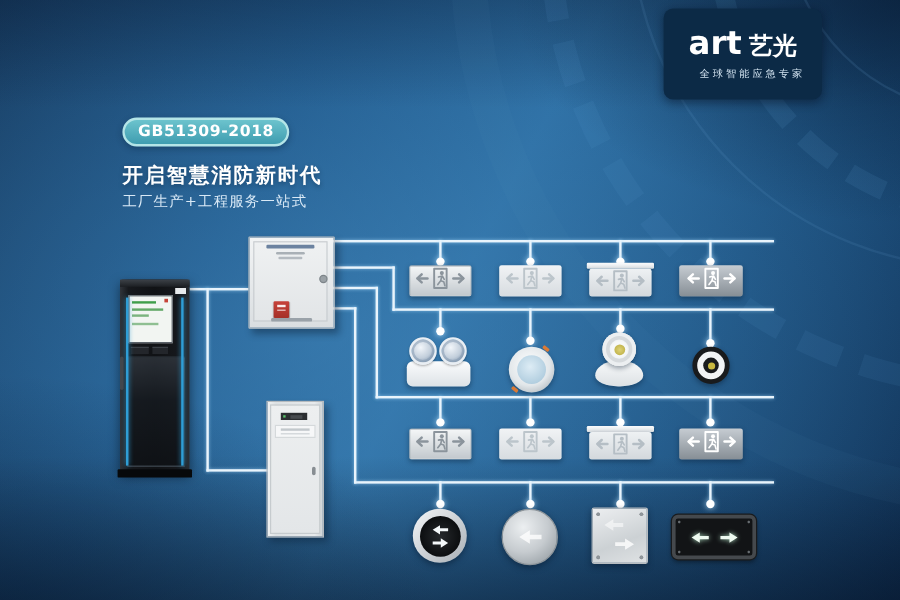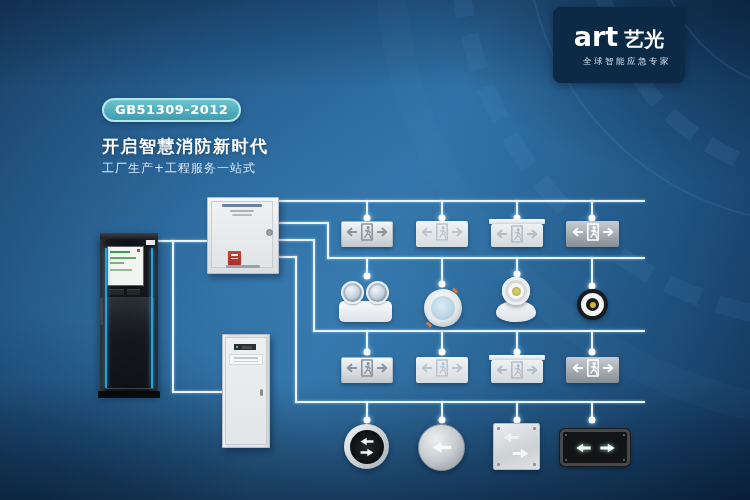--- a/index.html
+++ b/index.html
@@ -106,21 +106,21 @@
 <div id="poster">
 
   <div class="arcs">
     <div class="ring" style="left:655px;top:-230px;width:320px;height:320px;border:2px solid rgba(130,190,235,.12);"></div>
     <div class="ring" style="left:590px;top:-295px;width:450px;height:450px;border:16px dashed rgba(110,175,225,.10);"></div>
     <div class="ring" style="left:525px;top:-360px;width:580px;height:580px;border:2px solid rgba(130,190,235,.10);"></div>
     <div class="ring" style="left:450px;top:-435px;width:730px;height:730px;border:18px dashed rgba(105,170,220,.09);"></div>
     <div class="ring" style="left:375px;top:-510px;width:880px;height:880px;border:30px solid rgba(90,150,200,.05);"></div>
   </div>
 
-  <div class="badge">GB51309-2012</div>
+  <div class="badge">GB51309-2018</div>
   <div class="slogan">开启智慧消防新时代</div>
   <div class="tagline">工厂生产+工程服务一站式</div>
 
   <div class="logo">
     <div class="logo-row">
       <span class="logo-en">art</span>
       <span class="logo-cn">艺光</span>
     </div>
     <div class="logo-sub">全球智能应急专家</div>
   </div>

